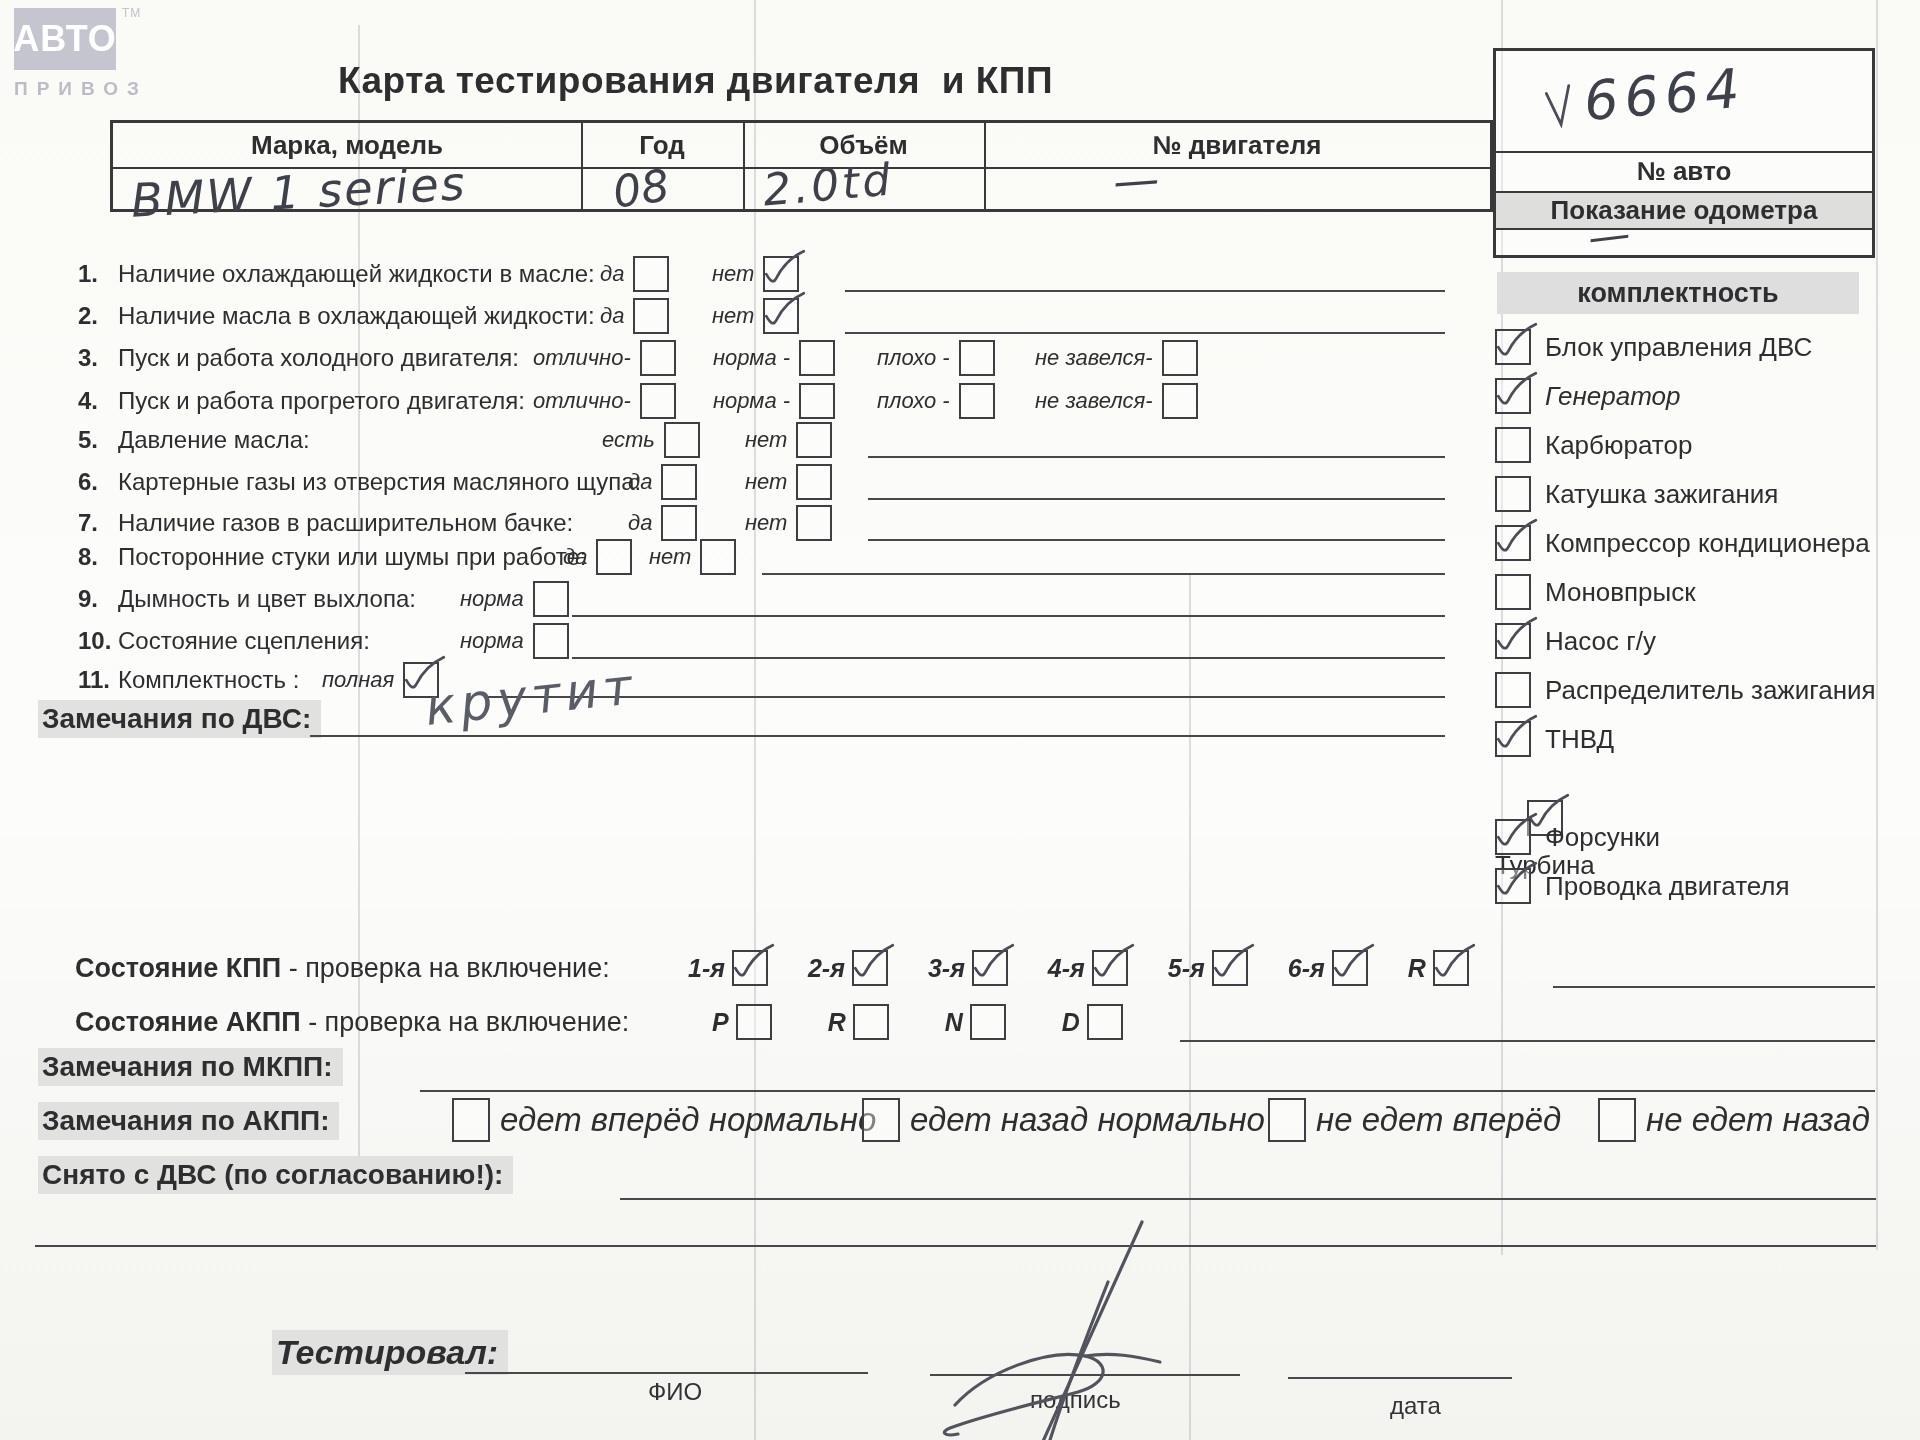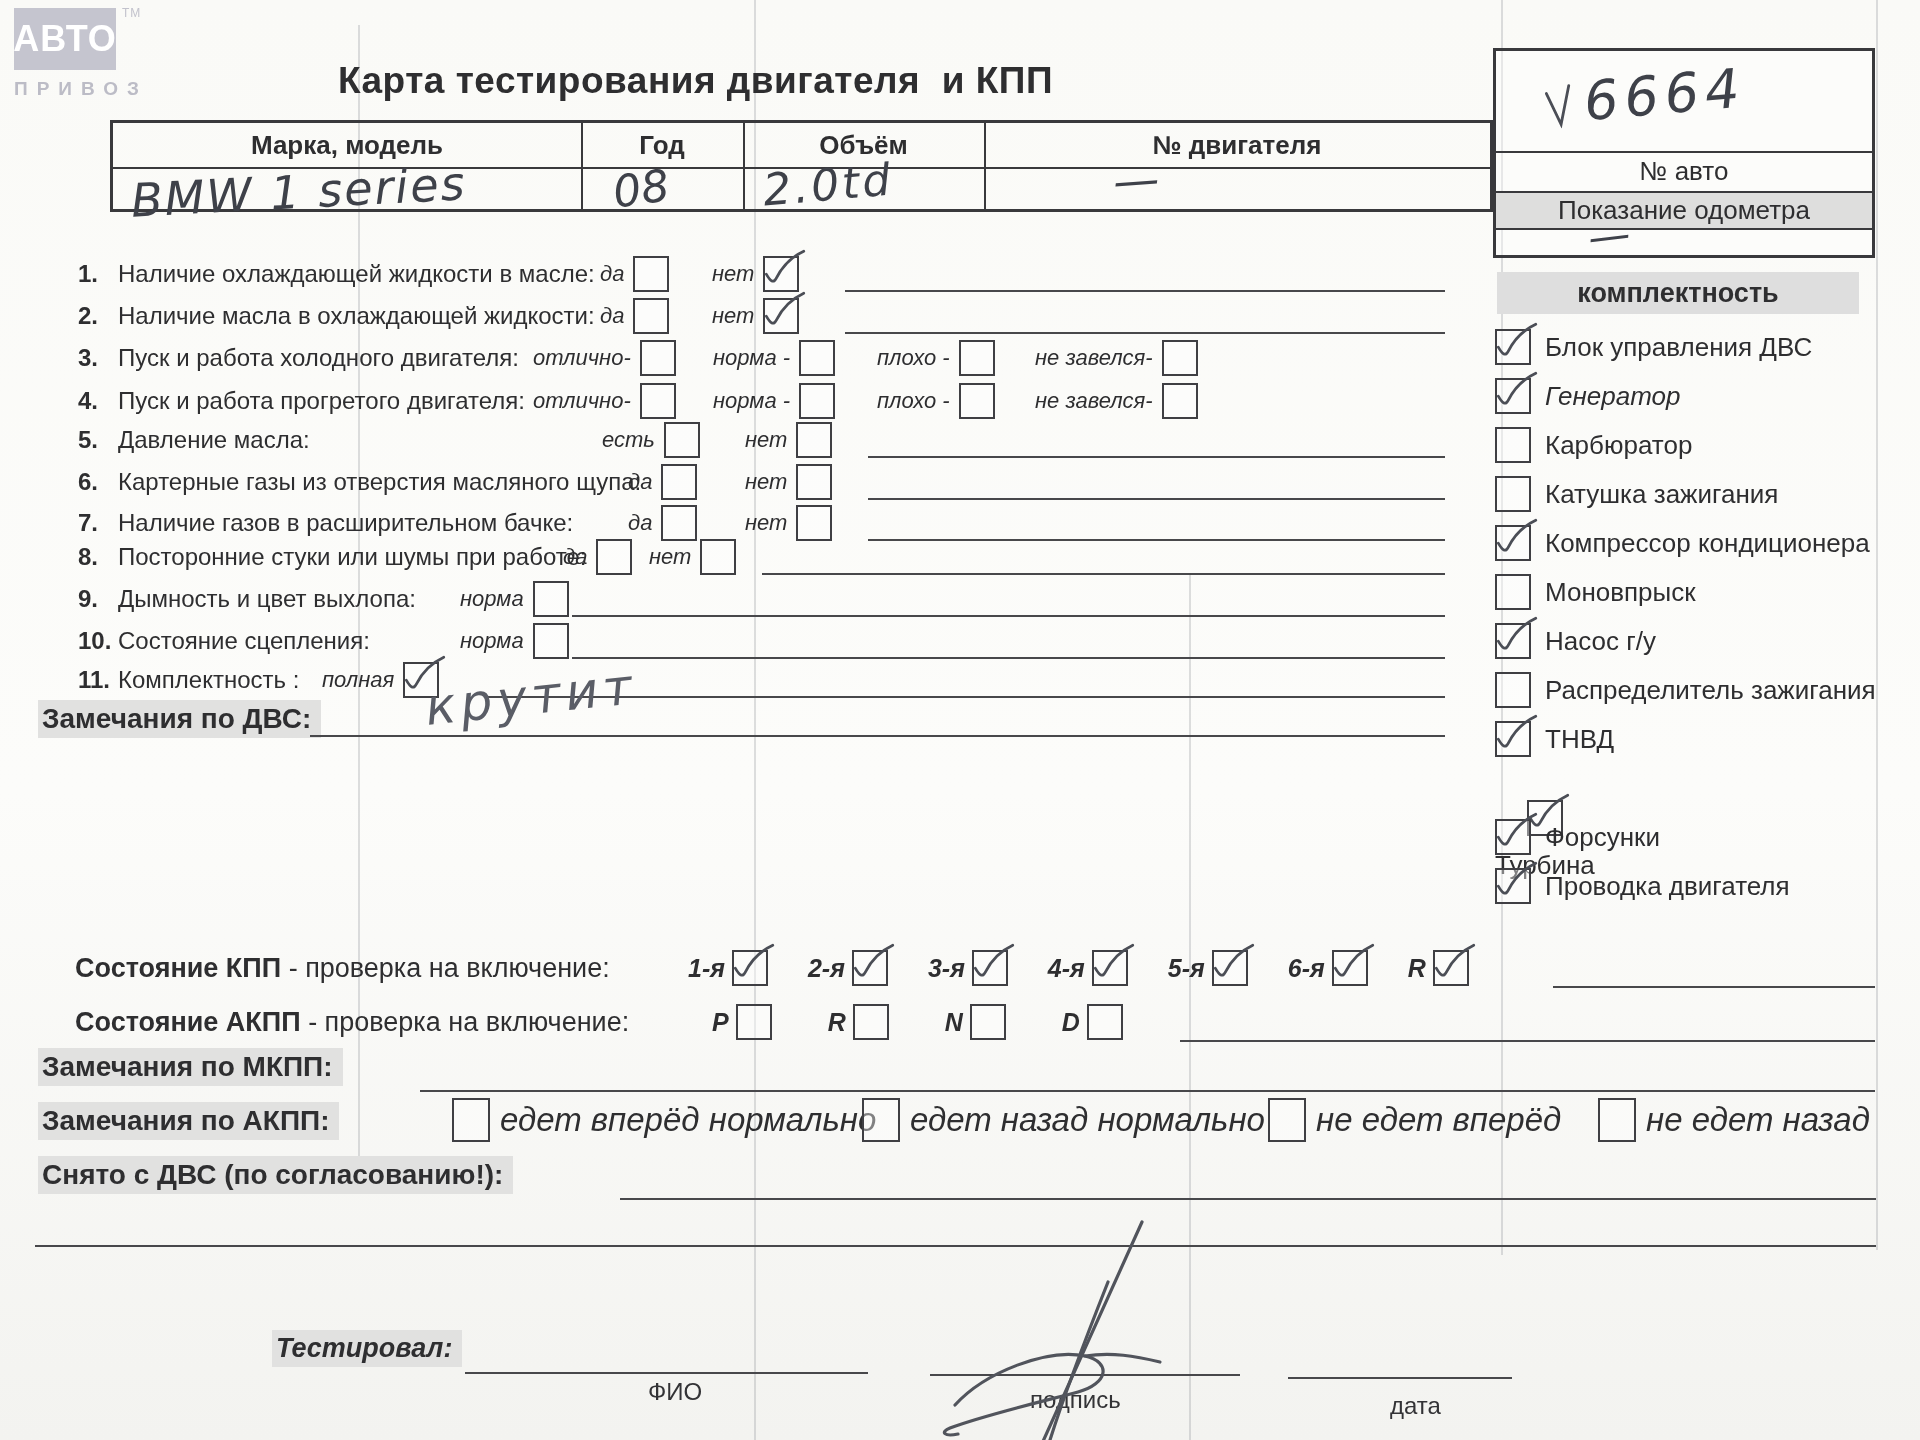--- a/index.html
+++ b/index.html
@@ -17,21 +17,21 @@
   
   .title{position:absolute;left:338px;top:60px;font-size:37px;font-weight:bold;white-space:pre;letter-spacing:.5px;}
   
   .main-table{position:absolute;left:110px;top:120px;width:1383px;height:92px;border:3px solid #39393c;box-sizing:border-box;}
   .main-table .hsep{position:absolute;left:0;top:44px;width:100%;height:2px;background:#39393c;}
   .main-table .vsep{position:absolute;top:0;width:2px;height:100%;background:#39393c;}
   .th{position:absolute;top:0;height:44px;line-height:44px;text-align:center;font-weight:bold;font-size:26px;}
   
   .car-box{position:absolute;left:1493px;top:48px;width:382px;height:210px;border:3px solid #39393c;box-sizing:border-box;background:rgba(255,255,255,.35);}
   .car-box .hsep{position:absolute;left:0;width:100%;height:2px;background:#39393c;}
-  .car-box .row-label{position:absolute;left:0;width:100%;text-align:center;font-weight:normal;font-size:26px;}
+  .car-box .row-label{position:absolute;left:0;width:100%;text-align:center;font-weight:bold;font-size:26px;}
   .car-box .shaded{position:absolute;left:0;top:142px;width:100%;height:35px;background:#dededd;}
   
   .hand{position:absolute;font-family:"DejaVu Sans",sans-serif;font-style:italic;color:#3e4149;white-space:nowrap;}
   .hand-note{color:#5a5d66;letter-spacing:5px;}
   .hdash{letter-spacing:0;}
   
   .shade-lbl{position:absolute;background:#e1e1e0;font-weight:bold;font-size:28px;padding:3px 10px 3px 4px;white-space:nowrap;}
   
   .chk-row{position:absolute;left:0;width:1920px;height:44px;}
   .chk-row .num{position:absolute;left:78px;line-height:44px;font-weight:bold;font-size:24px;}
@@ -481,21 +481,21 @@
       <span class="akpp-opt" style="left: 1598px;">
     <span class="box"></span>
     <span class="akpp-lbl">не едет назад</span>
   </span>
     </div>
 
   <div class="shade-lbl" style="left:38px;top:1156px">Снято с ДВС (по согласованию!):</div>
   <div class="sline" style="left:620px;top:1198px;width:1256px"></div>
   <div class="sline" style="left:35px;top:1245px;width:1841px"></div>
 
-  <div class="shade-lbl tested" style="left:272px;top:1330px;font-size:27px">Тестировал:</div>
+  <div class="shade-lbl tested" style="left:272px;top:1330px;font-size:34px">Тестировал:</div>
   <div class="sline" style="left:465px;top:1372px;width:403px"></div>
   <div class="small-lbl" style="left:648px;top:1378px">ФИО</div>
   <div class="sline" style="left:930px;top:1374px;width:310px"></div>
   <div class="small-lbl" style="left:1030px;top:1386px">подпись</div>
   <div class="sline" style="left:1288px;top:1377px;width:224px"></div>
   <div class="small-lbl" style="left:1390px;top:1392px">дата</div>
 
   <svg class="sig-svg">
     <g fill="none" stroke="#51545c" stroke-width="3.2" stroke-linecap="round">
       <path d="M1142 1222 L1040 1448"></path>

